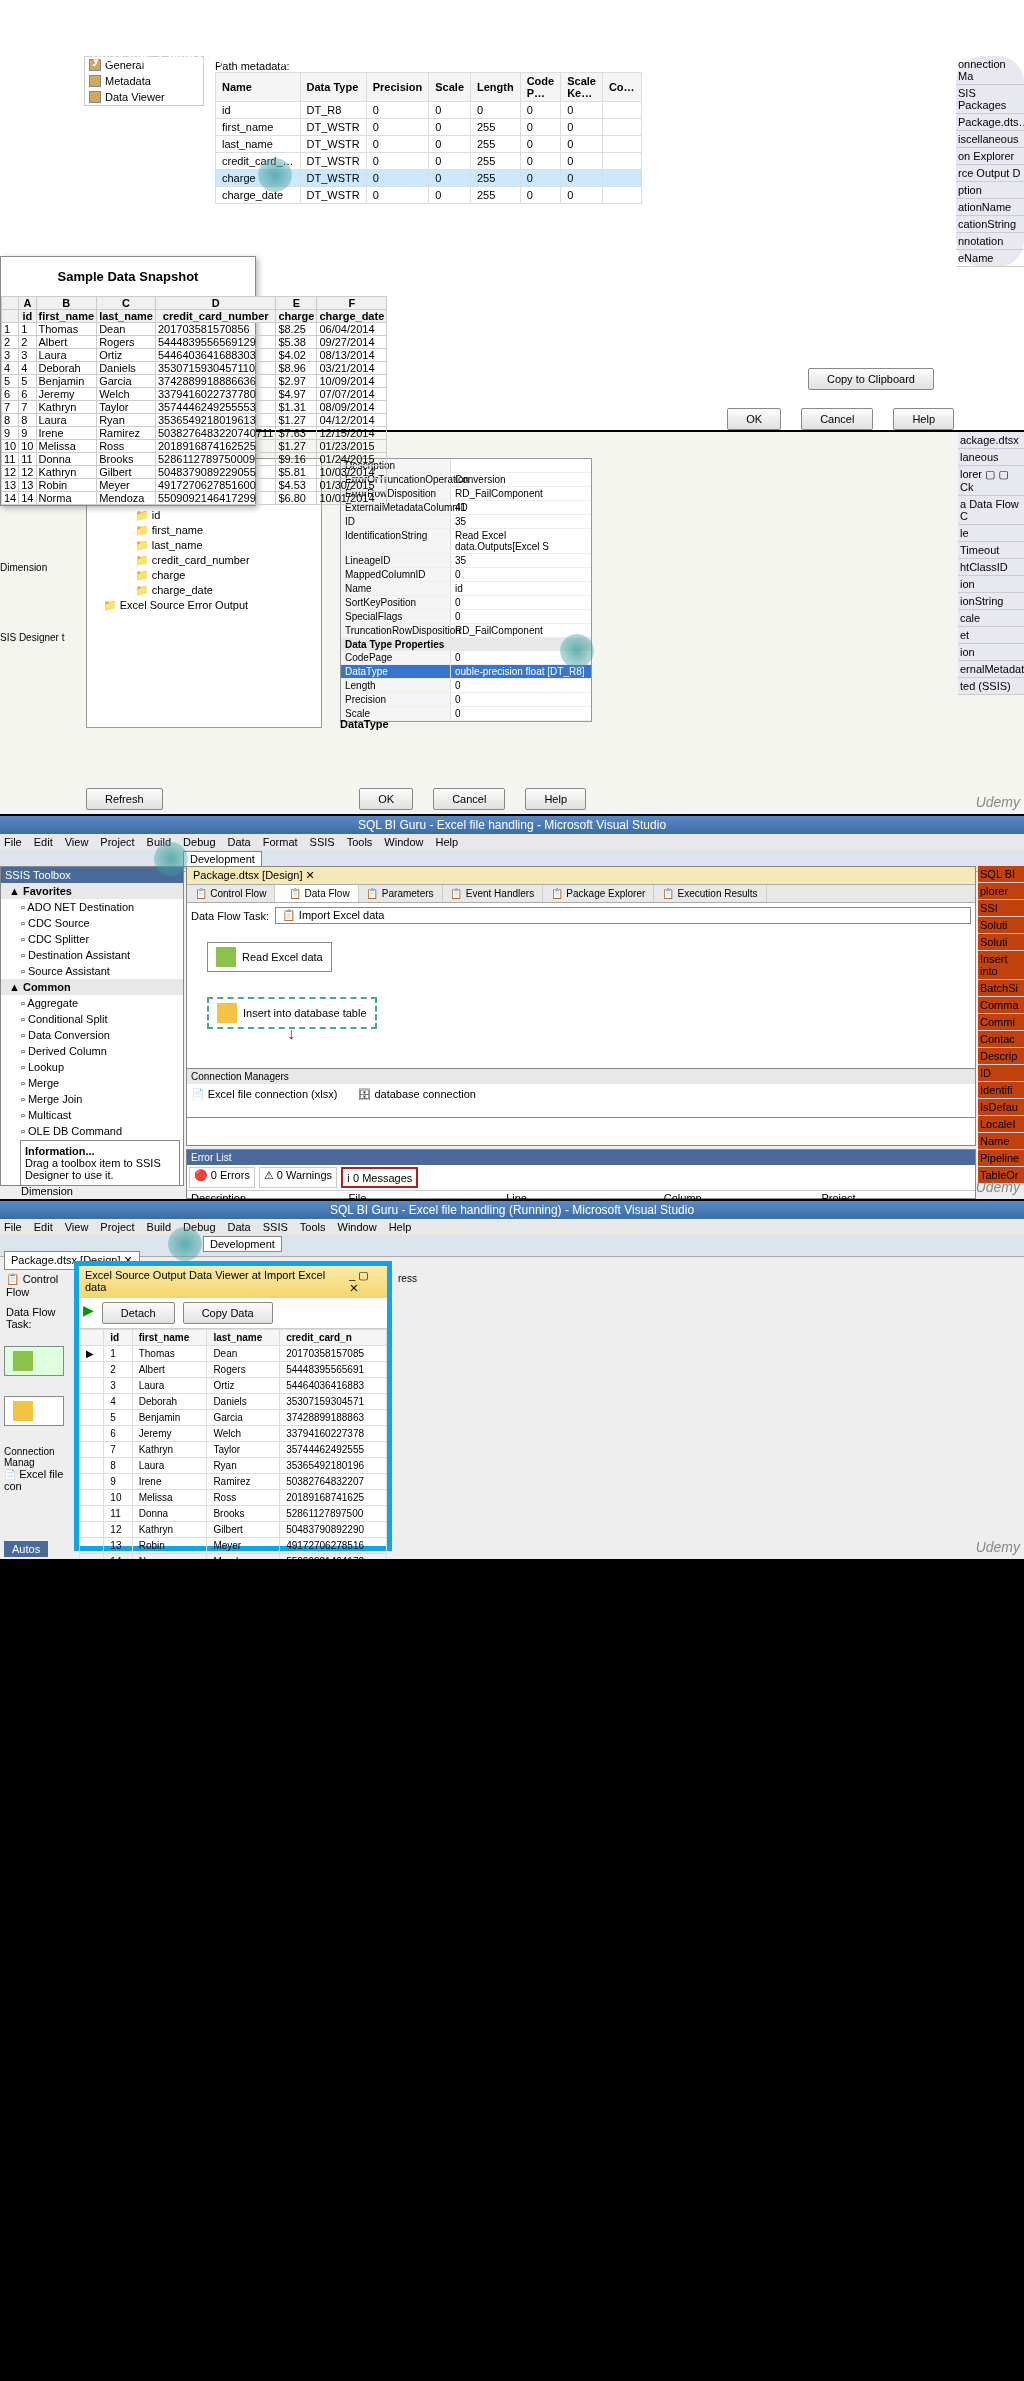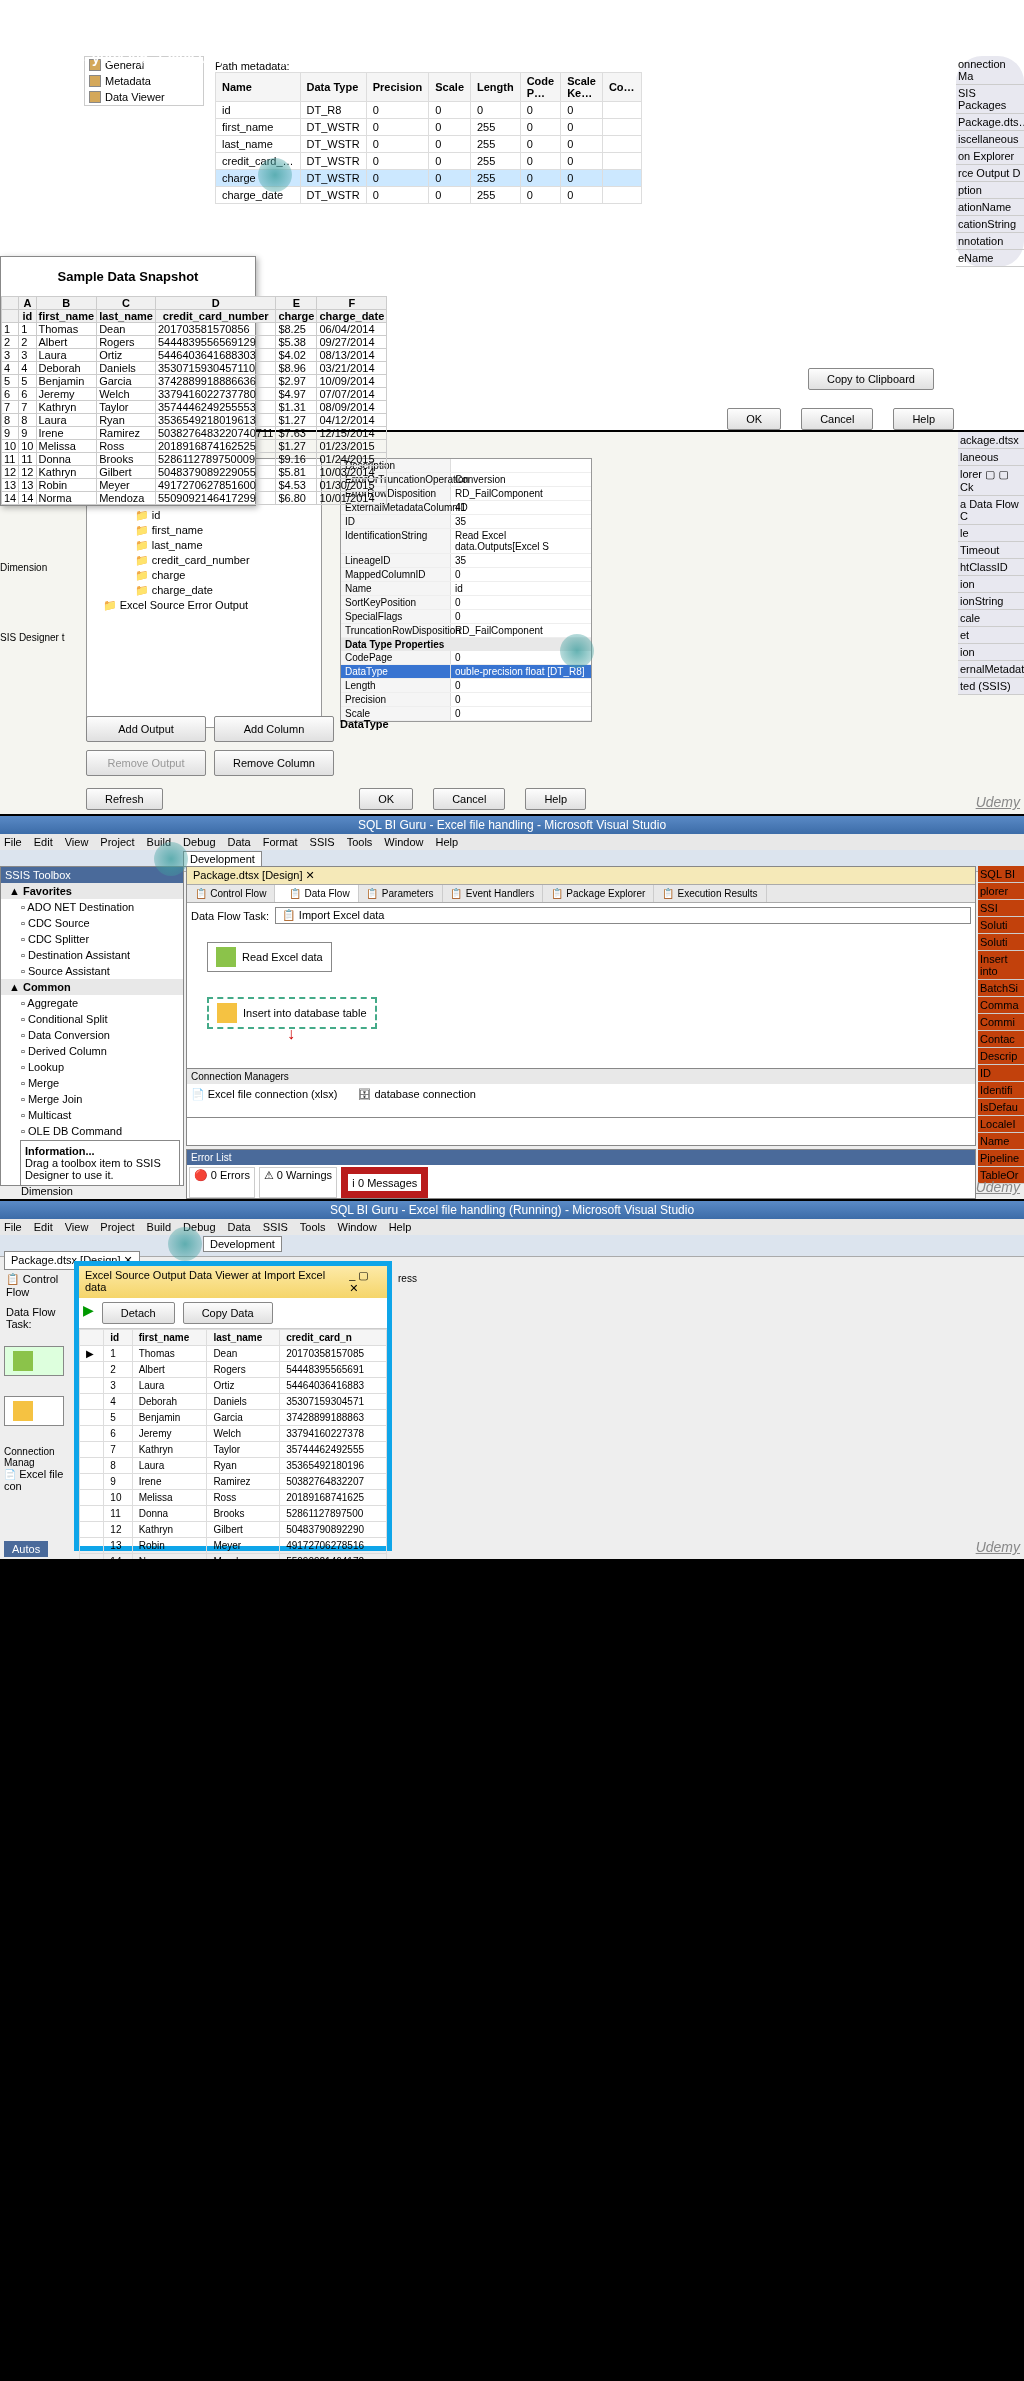--- a/index.html
+++ b/index.html
@@ -71,21 +71,21 @@
 
 
 .s4 { height: 360px; background: #eee; border-top: 2px solid #000; position: relative; }
 .data-viewer { position: absolute; left: 74px; top: 60px; width: 318px; height: 290px; background: #fff; border: 5px solid #0ea5e9; }
 .dv-title { background: linear-gradient(#fdeaa8,#f5d56a); padding: 3px 6px; font-size: 11px; display: flex; justify-content: space-between; }
 .dv-toolbar { padding: 4px; display: flex; gap: 8px; border-bottom: 1px solid #ccc; }
 .dv-table { width: 100%; border-collapse: collapse; }
 .dv-table th, .dv-table td { border: 1px solid #ddd; padding: 2px 6px; text-align: left; font-size: 10px; }
 .dv-table th { background: #f5f5f5; }
 .cursor-bubble { position: absolute; width: 34px; height: 34px; border-radius: 50%; background: radial-gradient(circle, rgba(64,160,160,0.8), rgba(64,160,160,0.2)); z-index: 60; pointer-events: none; }
-.udemy { position: absolute; right: 4px; bottom: 4px; color: #888; font-size: 14px; font-style: italic; text-decoration: underline; }
+.udemy { position: absolute; right: 4px; bottom: 4px; color: #888; font-size: 14px; font-style: italic; }
 .info-panel { position: absolute; left: 20px; top: 324px; width: 160px; background: #fff; border: 1px solid #888; padding: 4px; font-size: 10px; }
 </style>
 </head>
 <body>
 
 <div class="overlay-text" style="top:0">File: 2. Loading of Excel Files and Examining the Results.mp4</div>
 <div class="overlay-text" style="top:16px">Size: 38215249 bytes (36.44 MiB), duration: 00:06:58, avg.bitrate: 731 kb/s</div>
 <div class="overlay-text" style="top:32px">Audio: aac, 44100 Hz, 2 channels, s16, 49 kb/s (und)</div>
 <div class="overlay-text" style="top:48px">Video: h264, yuv420p, 1280x720, 678 kb/s, 30.00 fps(r) (und)</div>
 
@@ -443,26 +443,20 @@
           <div class="v">0</div>
         </div>
         <div class="prop-row">
           <div class="k">Scale</div>
           <div class="v">0</div>
         </div>
       </div>
   </div>
   <div style="position:absolute; left:340px; top:286px; font-weight:bold">DataType</div>
   <div class="cursor-bubble" style="left:560px; top:202px"></div>
-  <div class="io-btns">
-    <button class="btn">Add Output</button>
-    <button class="btn">Add Column</button>
-    <button class="btn" style="color:#999">Remove Output</button>
-    <button class="btn">Remove Column</button>
-  </div>
   <div style="position:absolute; left:86px; bottom:4px; display:flex; gap:20px; width:500px; justify-content:space-between">
     <button class="btn">Refresh</button>
     <div style="display:flex; gap:20px">
     <button class="btn">OK</button>
     <button class="btn">Cancel</button>
     <button class="btn">Help</button>
     </div>
   </div>
   <div style="position:absolute; left:0; top:130px; font-size:10px">Dimension</div>
   <div style="position:absolute; left:0; top:200px; font-size:10px">SIS Designer t</div>
@@ -564,21 +558,21 @@
     <div style="padding:4px; display:flex; gap:20px">
       <span>📄 <span>Excel file connection (xlsx)</span></span>
       <span>🗄 <span>database connection</span></span>
     </div>
   </div>
   <div class="error-list">
     <div class="conn-hdr" style="background:#4a6a9a;color:#fff">Error List</div>
     <div style="display:flex; gap:4px; padding:2px">
       <span style="border:1px solid #ccc; padding:1px 4px">🔴 <span>0 Errors</span></span>
       <span style="border:1px solid #ccc; padding:1px 4px">⚠ <span>0 Warnings</span></span>
-      <span style="border:7px solid #b91c1c; padding:1px 4px">ℹ <span>0 Messages</span></span>
+      <span style="border:2px solid #b91c1c; padding:1px 4px">ℹ <span>0 Messages</span></span>
     </div>
     <div style="display:flex; font-size:10px; border-top:1px solid #ccc" id="err-cols">
         <div style="flex: 1 1 0%; padding: 1px 4px;">Description</div>
         <div style="flex: 1 1 0%; padding: 1px 4px;">File</div>
         <div style="flex: 1 1 0%; padding: 1px 4px;">Line</div>
         <div style="flex: 1 1 0%; padding: 1px 4px;">Column</div>
         <div style="flex: 1 1 0%; padding: 1px 4px;">Project</div>
       </div>
   </div>
   <div class="s3-right" id="s3-right">

